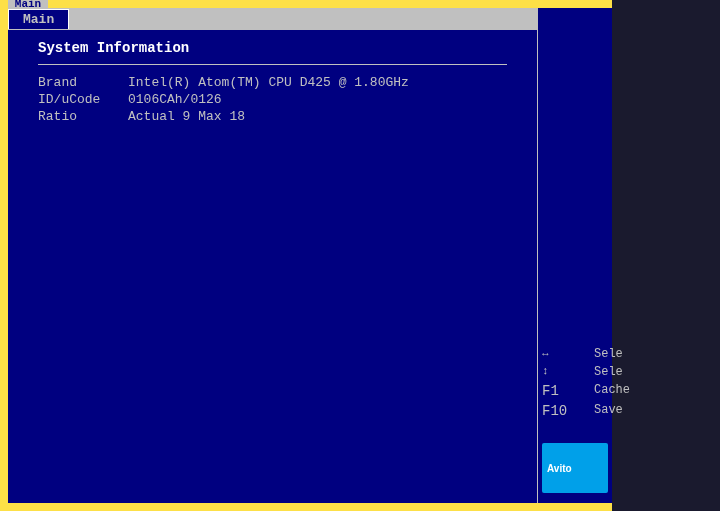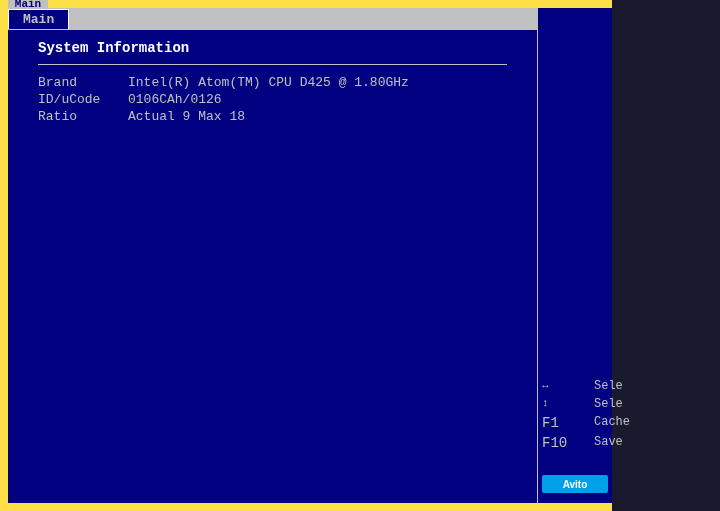--- a/index.html
+++ b/index.html
@@ -216,18 +216,18 @@
     </div>
     <div class="right-key-item">
       <span class="key-code">F1</span>
       <span class="key-desc">Cache</span>
     </div>
     <div class="right-key-item">
       <span class="key-code">F10</span>
       <span class="key-desc">Save</span>
     </div>
 
-    <div style="margin-top: 20px; background:#00a0e9; border-radius:2px; padding:0 5px; text-align:center;">
+    <div style="margin-top: 20px; background:#00a0e9; border-radius:2px; padding:16px 5px; text-align:left;">
       <span style="color:#fff; font-size:10px; font-weight:bold; font-family:Arial,sans-serif;">Avito</span>
     </div>
   </div>
 
 </div>
 
 </body></html>

